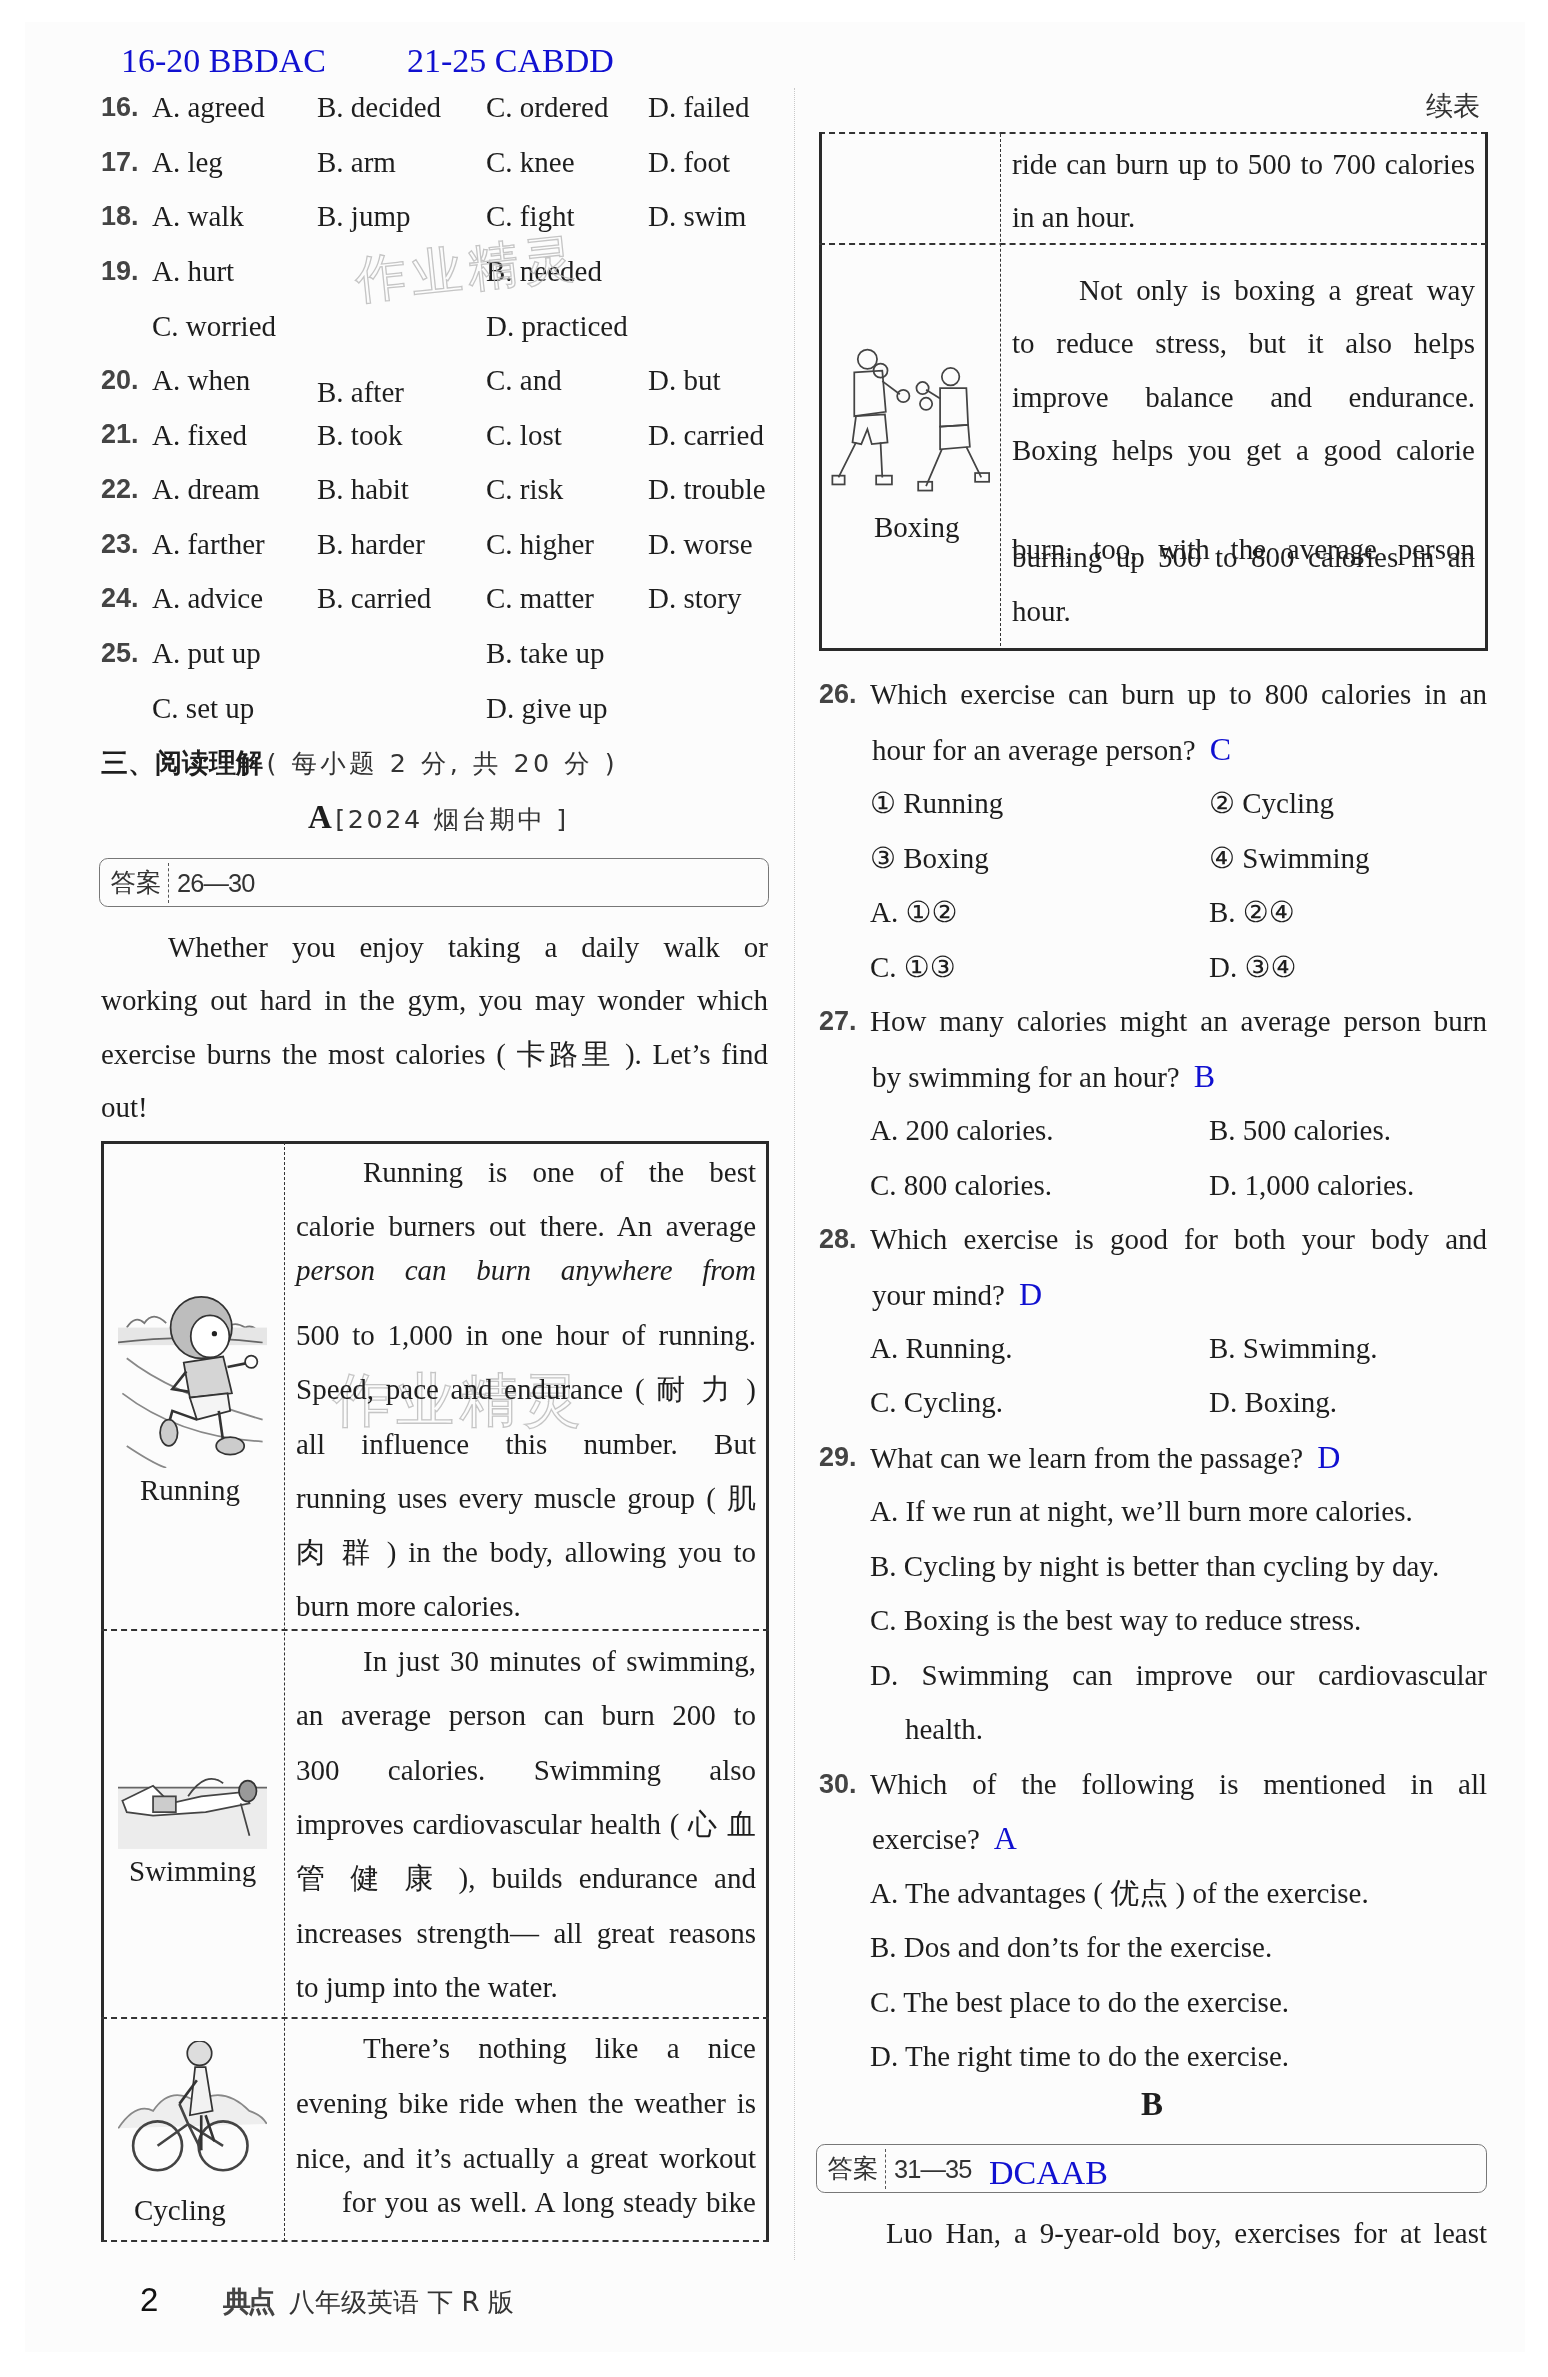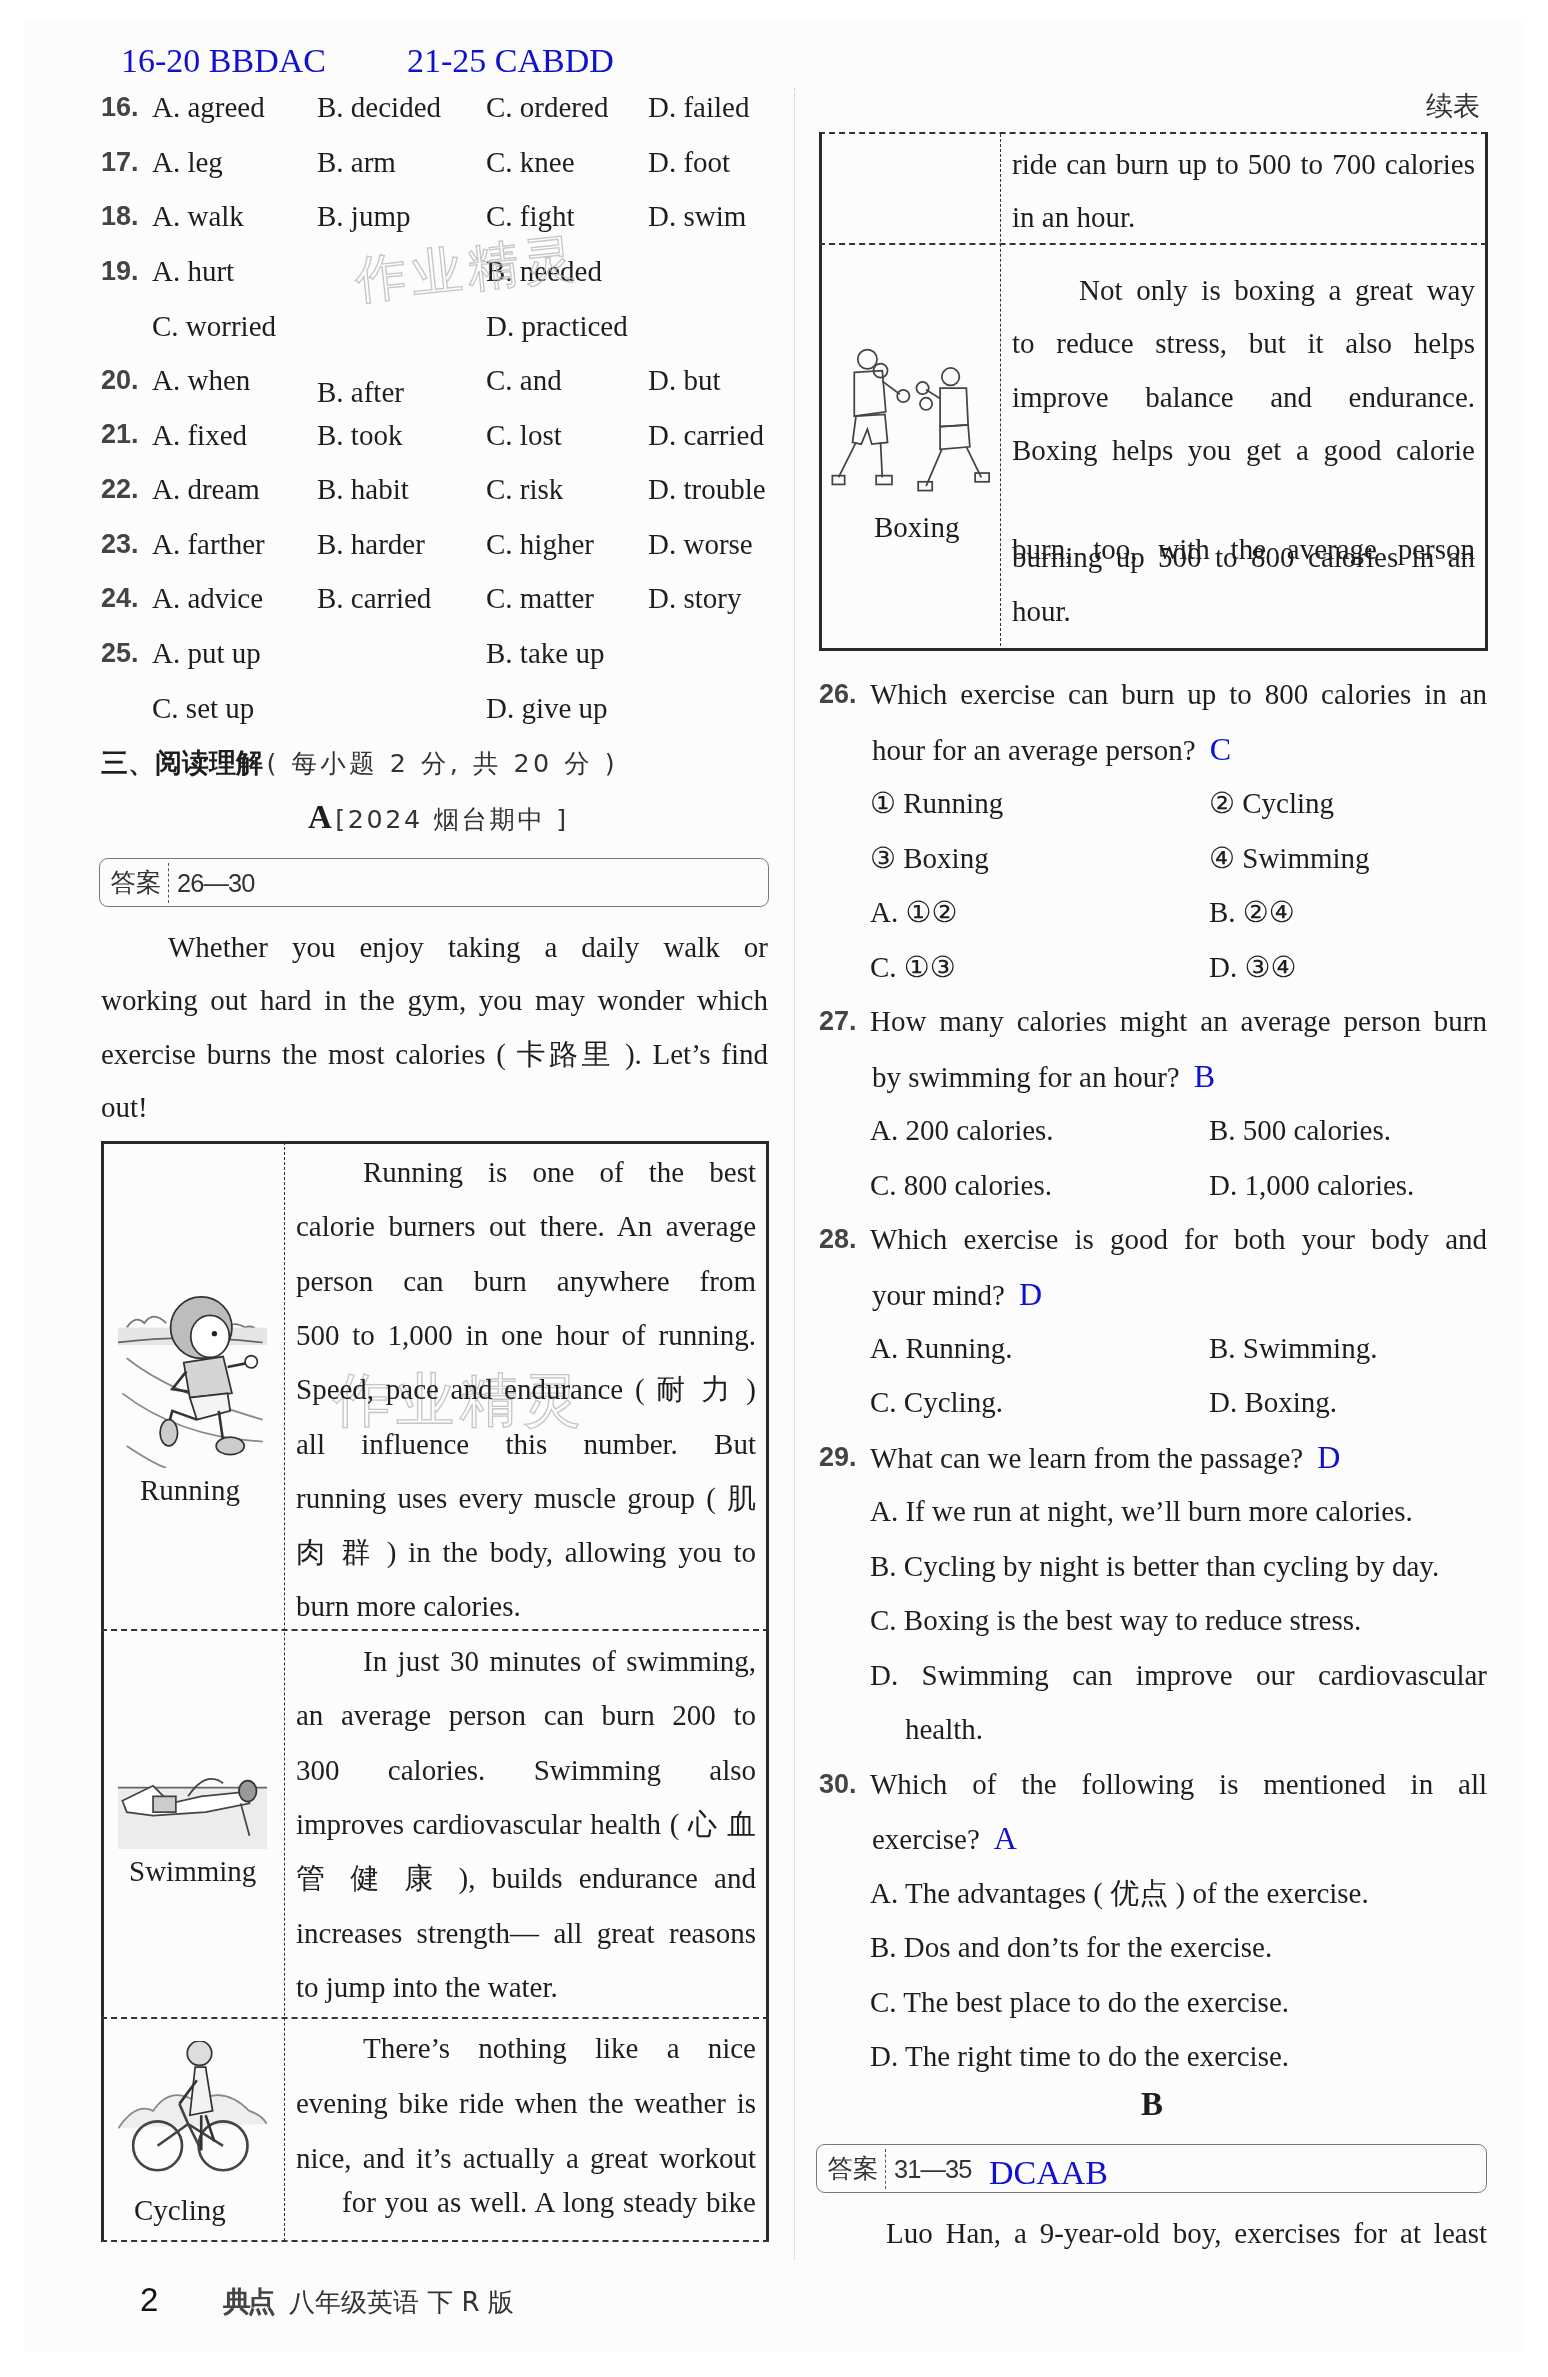--- a/index.html
+++ b/index.html
@@ -171,21 +171,21 @@
       <ellipse cx="58" cy="165" rx="10" ry="15" fill="#ccc" stroke="#333" stroke-width="2"></ellipse>
       <path d="M125 90 L150 85" stroke="#333" stroke-width="3"></path>
       <circle cx="152" cy="84" r="7" fill="#fff" stroke="#333" stroke-width="2"></circle>
       <path d="M78 95 L62 115 L80 118" fill="none" stroke="#333" stroke-width="3"></path>
     </svg>
   </div>
   <div class="abs serif" style="left:140px; top:1474px; font-size:29px;">Running</div>
   <div class="cell-text" style="left:296px; top:1155px; width:460px;">
     <div class="ln j ind" style="top:0px;">Running is one of the best</div>
     <div class="ln j" style="top:54px;">calorie burners out there. An average</div>
-    <div class="ln j" style="top:109px;">person can burn anywhere from</div>
+    <div class="ln j" style="top:98px;font-style:italic;">person can burn anywhere from</div>
     <div class="ln j" style="top:163px;">500 to 1,000 in one hour of running.</div>
     <div class="ln j" style="top:217px;">Speed, pace and endurance ( 耐 力 )</div>
     <div class="ln j" style="top:272px;">all influence this number. But</div>
     <div class="ln j" style="top:326px;">running uses every muscle group ( 肌</div>
     <div class="ln j" style="top:380px;">肉 群 ) in the body, allowing you to</div>
     <div class="ln" style="top:434px;">burn more calories.</div>
   </div>
 
   <div class="img-box" style="left:118px; top:1770px; width:149px; height:79px;">
     <svg width="149" height="79" viewBox="0 0 170 90">

